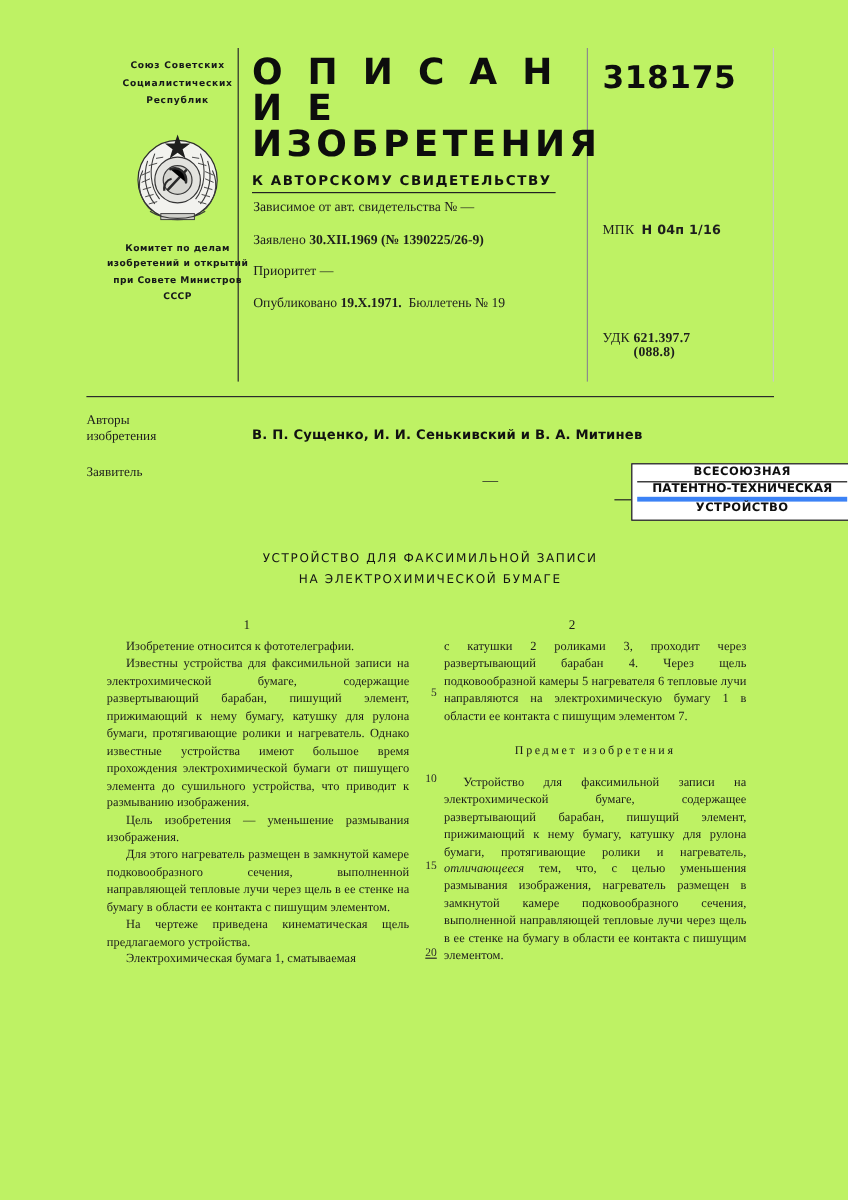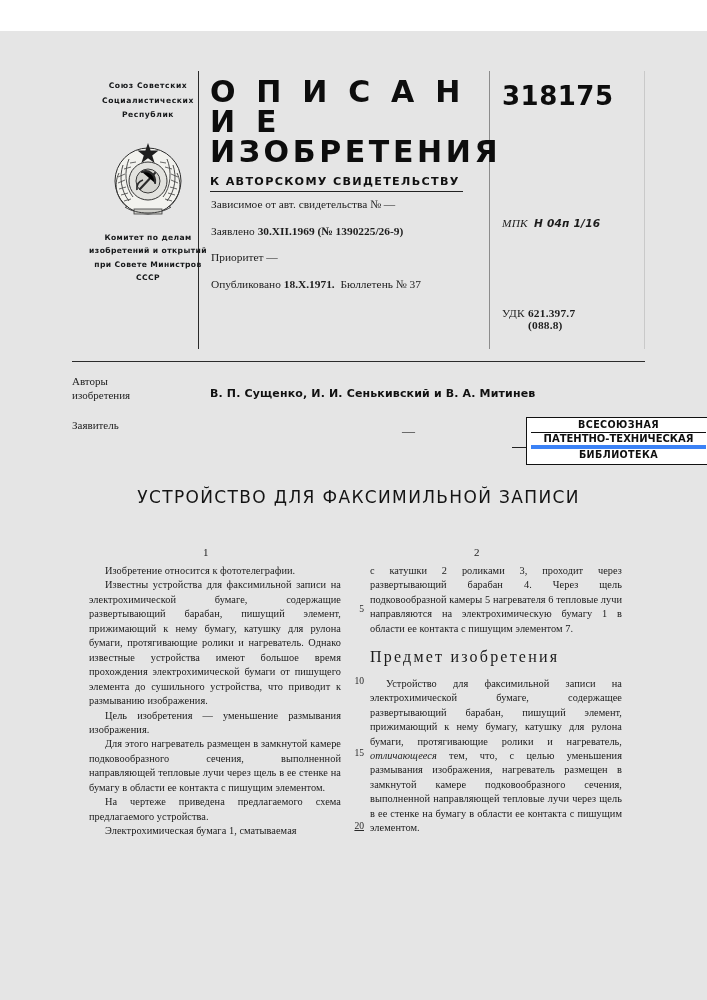--- a/index.html
+++ b/index.html
@@ -11,22 +11,21 @@
     width: 707px;
     height: 1000px;
     font-family: "Liberation Serif", serif;
     color: #1a1a1a;
     position: relative;
     overflow: hidden;
   }
   .page {
     position: absolute;
     inset: 0;
-    background: #e5e5e5;
-    margin-top: 31px;
+    background: #bef264;
   }
 
   
   .header {
     position: absolute;
     left: 0; right: 0; top: 38px;
     height: 290px;
   }
   .emblem-col {
     position: absolute;
@@ -121,21 +120,21 @@
   .biblio .b {
     font-weight: bold;
   }
   .class-col {
     position: absolute;
     left: 502px;
     top: 148px;
     font-size: 11.4px;
     color: #1d1d1d;
   }
-  .mpk { letter-spacing: 0.2px; font-style: italic; }
+  .mpk { letter-spacing: 0.2px; }
   .mpk b { font-family: "DejaVu Sans", sans-serif; font-size: 10.6px; }
   .udk {
     margin-top: 78px;
     letter-spacing: 0.2px;
   }
   .udk b { font-weight: bold; }
   .udk .sub { display:block; padding-left: 26px; font-weight:bold; }
 
   
   .hrule {
@@ -213,21 +212,21 @@
   }
 
   
   .doc-title {
     position: absolute;
     left: 72px;
     right: 62px;
     top: 457px;
     text-align: center;
     font-family: "DejaVu Sans", sans-serif;
-    font-size: 17px;
+    font-size: 10px;
     font-weight: normal;
     letter-spacing: 1.35px;
     line-height: 18px;
     color: #141414;
   }
 
   
   .colnum {
     position: absolute;
     font-size: 11px;
@@ -249,25 +248,25 @@
   .col-left  { left: 89px; }
   .col-right { left: 370px; }
   .col p {
     margin: 0;
     text-indent: 16px;
   }
   .col p.noindent { text-indent: 0; }
   .col i { font-style: italic; }
 
   .subhead {
-    text-align: left;
+    text-align: center;
     margin: 14px 0 12px 0 !important;
     text-indent: 0 !important;
     letter-spacing: 2.2px;
-    font-size: 16px;
+    font-size: 10px;
   }
 
   .gutter-nums {
     position: absolute;
     left: 348px;
     top: 533px;
     width: 16px;
     font-size: 9.6px;
     color: #2a2a2a;
     text-align: right;
@@ -351,22 +350,22 @@
     <div class="biblio">
       <div>Зависимое от авт. свидетельства № —</div>
       <div>
         <span>Заявлено</span>
         <span class="b">30.XII.1969</span>
         <span class="b">(№ 1390225/26-9)</span>
       </div>
       <div>Приоритет —</div>
       <div>
         <span>Опубликовано</span>
-        <span class="b">18.X.1971.</span>
-        &nbsp;<span>Бюллетень № 37</span>
+        <span class="b">19.X.1971.</span>
+        &nbsp;<span>Бюллетень № 19</span>
       </div>
     </div>
 
     <div class="class-col">
       <div class="mpk">
         <span>МПК</span>
         &nbsp;<b>Н 04п 1/16</b>
       </div>
       <div class="udk">
         <span>УДК</span>
@@ -385,37 +384,38 @@
     </div>
     <div class="authors-names">В. П. Сущенко, И. И. Сенькивский и В. А. Митинев</div>
 
     <div class="lbl lbl-applicant">Заявитель</div>
     <div class="applicant-dash">—</div>
 
     <div class="stamp-tick"></div>
     <div class="stamp">
       <div>ВСЕСОЮЗНАЯ</div>
       <div class="mid">ПАТЕНТНО-ТЕХНИЧЕСКАЯ</div>
-      <div>БИБЛИОТЕКА</div>
+      <div>УСТРОЙСТВО</div>
     </div>
   </div>
 
   <div class="doc-title">
     <div>УСТРОЙСТВО ДЛЯ ФАКСИМИЛЬНОЙ ЗАПИСИ</div>
+    <div>НА ЭЛЕКТРОХИМИЧЕСКОЙ БУМАГЕ</div>
   </div>
 
   <div class="colnum colnum-1">1</div>
   <div class="colnum colnum-2">2</div>
 
   <div class="col col-left">
     <p>Изобретение относится к фототелеграфии.</p>
     <p>Известны устройства для факсимильной записи на электрохимической бумаге, содержащие развертывающий барабан, пишущий элемент, прижимающий к нему бумагу, катушку для рулона бумаги, протягивающие ролики и нагреватель. Однако известные устройства имеют большое время прохождения электрохимической бумаги от пишущего элемента до сушильного устройства, что приводит к размыванию изображения.</p>
     <p>Цель изобретения — уменьшение размывания изображения.</p>
     <p>Для этого нагреватель размещен в замкнутой камере подковообразного сечения, выполненной направляющей тепловые лучи через щель в ее стенке на бумагу в области ее контакта с пишущим элементом.</p>
-    <p>На чертеже приведена предлагаемого схема предлагаемого устройства.</p>
+    <p>На чертеже приведена кинематическая щель предлагаемого устройства.</p>
     <p>Электрохимическая бумага 1, сматываемая</p>
   </div>
 
   <div class="gutter-nums">
     <span class="gn5">5</span>
     <span class="gn10">10</span>
     <span class="gn15">15</span>
     <span class="gn20">20</span>
   </div>
 

